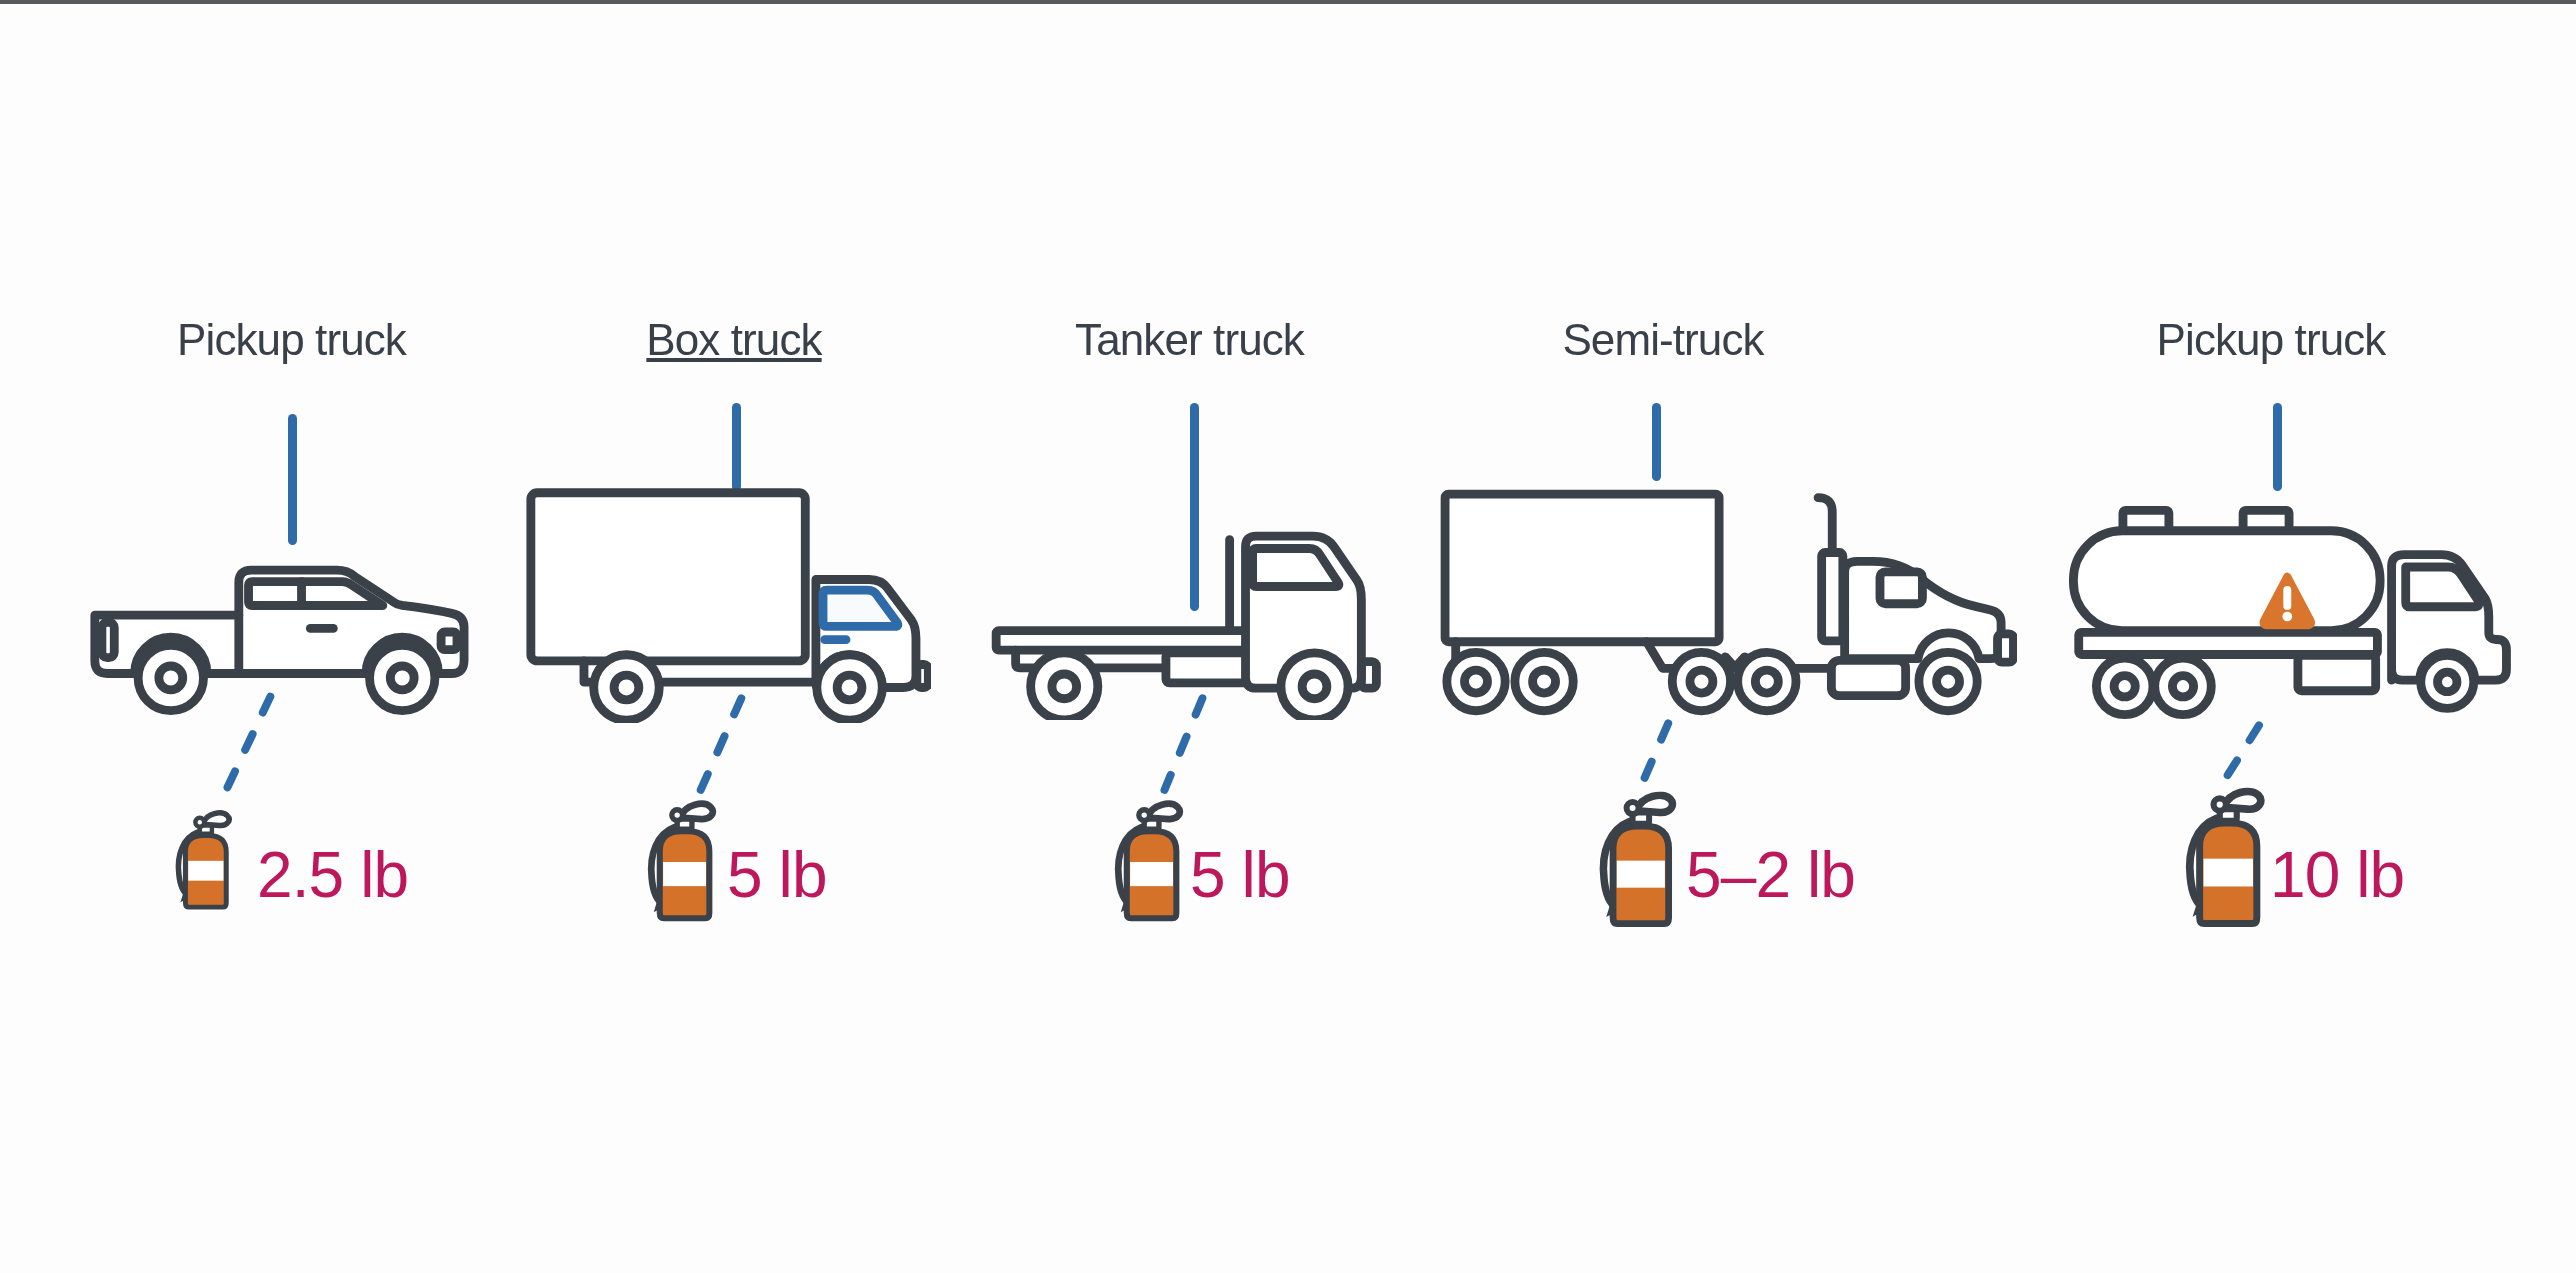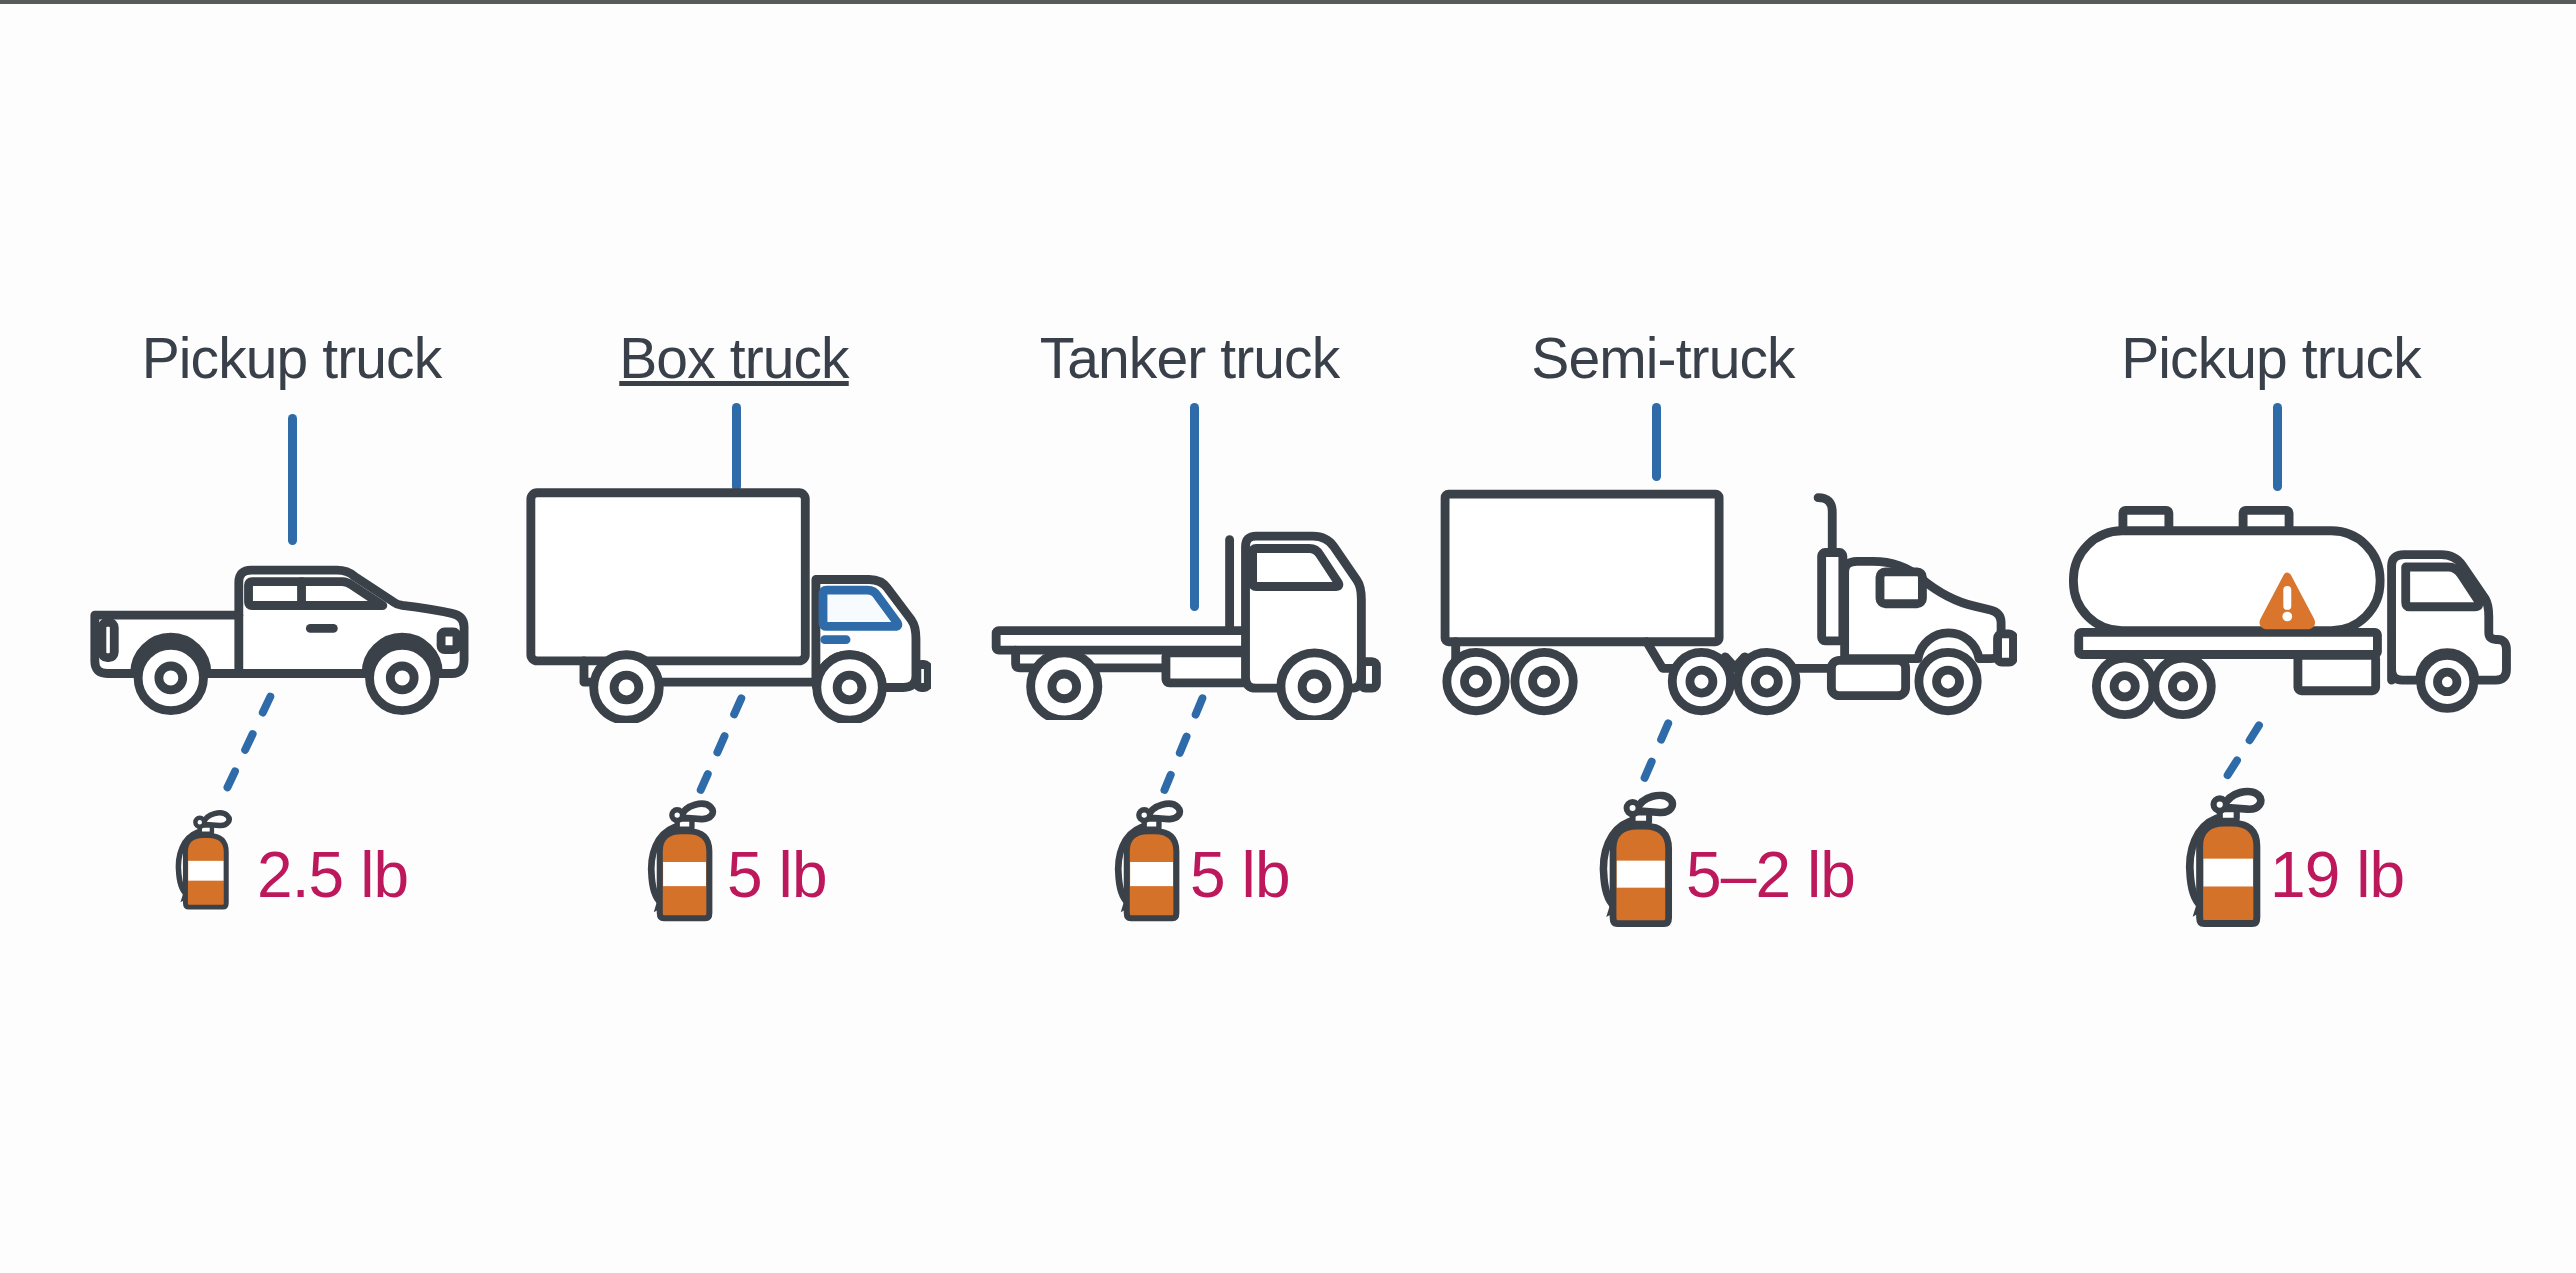--- a/index.html
+++ b/index.html
@@ -1,20 +1,20 @@
 <!DOCTYPE html>
 <html style="font-size:14px"><head>
 <meta charset="utf-8">
 <style>
   html,body{margin:0;padding:0;background:#ffffff;}
   .canvas{position:relative;width:2576px;height:1274px;background:#fdfdfd;overflow:hidden;
           font-family:"Liberation Sans", sans-serif;}
   .scan-artifact{position:absolute;left:0;top:0;width:100%;height:4.4px;background:#3c3f41;opacity:.85;}
   .col{position:absolute;left:0;top:0;width:0;height:0;}
-  .lbl{position:absolute;top:325px;font-size:57px;font-weight:500;letter-spacing:-0.9px;
+  .lbl{position:absolute;top:315px;font-size:44px;font-weight:500;letter-spacing:-0.9px;
        color:#394049;text-align:center;white-space:nowrap;}
   .pointer{position:absolute;width:8.8px;border-radius:5.3px;background:#2e6ba8;}
   .truck{position:absolute;}
   .dash{position:absolute;overflow:visible;}
   .dash line{stroke:#2e6ba8;stroke-width:9;stroke-linecap:round;stroke-dasharray:20 27;}
   .ext{position:absolute;}
   .wt{position:absolute;top:842px;font-size:64px;font-weight:500;letter-spacing:-0.9px;
       color:#be185d;white-space:nowrap;line-height:1.05;}
   
   .ln{stroke:#3b4149;stroke-width:10;fill:none;stroke-linecap:round;stroke-linejoin:round;}
@@ -187,16 +187,16 @@
         <circle class="ln" cx="431" cy="216" r="11"></circle>
     </svg>
 
     <svg class="dash" style="left:2208px;top:720px;" width="58" height="74" viewBox="0 0 66 84">
       <line x1="58" y1="6" x2="14" y2="76"></line>
     </svg>
 
     <svg class="ext" style="left:2178px;top:786px;" height="143" viewBox="0 0 130 185">
         <use href="#ext-icon"></use>
       </svg>
-    <div class="wt" style="left:2270px;">19 lb</div>
+    <div class="wt" style="left:2270px;">10 lb</div>
   </div>
 </div>
 
 
 </body></html>

